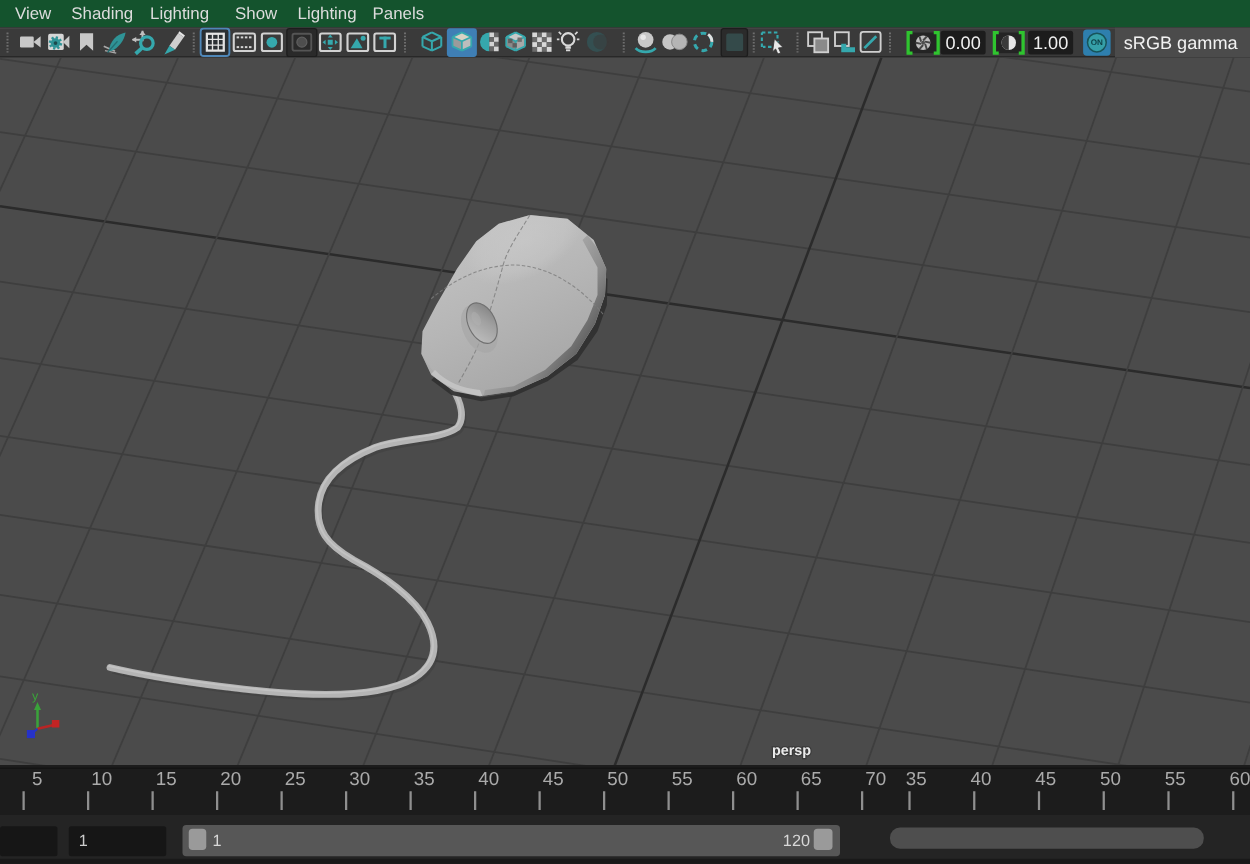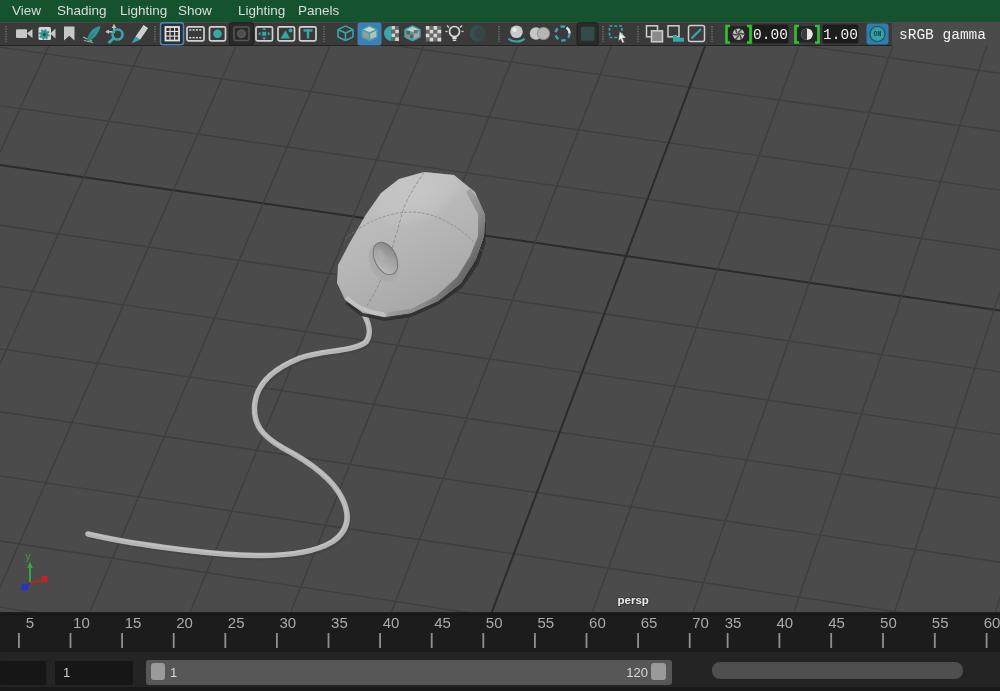--- a/index.html
+++ b/index.html
@@ -1,27 +1,27 @@
 <!DOCTYPE html>
 <html><head><meta charset="utf-8"><style>
 html,body{margin:0;padding:0;width:1000px;height:691px;overflow:hidden;background:#262626;font-family:"Liberation Sans",sans-serif;}
 #menubar{position:absolute;left:0;top:0;width:1000px;height:22px;background:#14532d;}
 #menubar span{position:absolute;top:3px;font-size:13.5px;color:#dcdcdc;}
-#toolbar{position:absolute;left:0;top:22px;width:1000px;height:24px;background:#383838;font-family:Liberation Mono, monospace;}
+#toolbar{position:absolute;left:0;top:22px;width:1000px;height:24px;background:#383838;}
 #viewport{position:absolute;left:0;top:46px;width:1000px;height:566px;background:#4b4b4b;}
 #bottom{position:absolute;left:0;top:612px;width:1000px;height:79px;background:#1b1b1b;}
 svg{position:absolute;left:0;top:0;}
 .gl{stroke:#3e3e3e;stroke-width:1.4;}
 .ax{stroke:#2b2b2b;stroke-width:2;}
 </style></head><body>
 <div id="menubar">
 <span style="left:12px">View</span>
 <span style="left:57px">Shading</span>
 <span style="left:120px">Lighting</span>
-<span style="left:178px">Show</span>
+<span style="left:188px">Show</span>
 <span style="left:238px">Lighting</span>
 <span style="left:298px">Panels</span>
 </div>
 <div id="toolbar">
 <svg id="tbsvg" width="1000" height="24" viewBox="0 0 1000 24">
 <rect x="0" y="0" width="1000" height="24" fill="#3a3a3a"></rect>
 <rect x="0" y="0" width="1000" height="1" fill="#484848"></rect>
 <rect x="0" y="23" width="1000" height="1" fill="#232323"></rect>
 <line x1="6" y1="4" x2="6" y2="20" stroke="#6e6e6e" stroke-width="1.6" stroke-dasharray="1.3 1.2"></line>
 <rect x="16" y="7.2" width="11" height="8.8" rx="1" fill="#c8c8c8"></rect>

